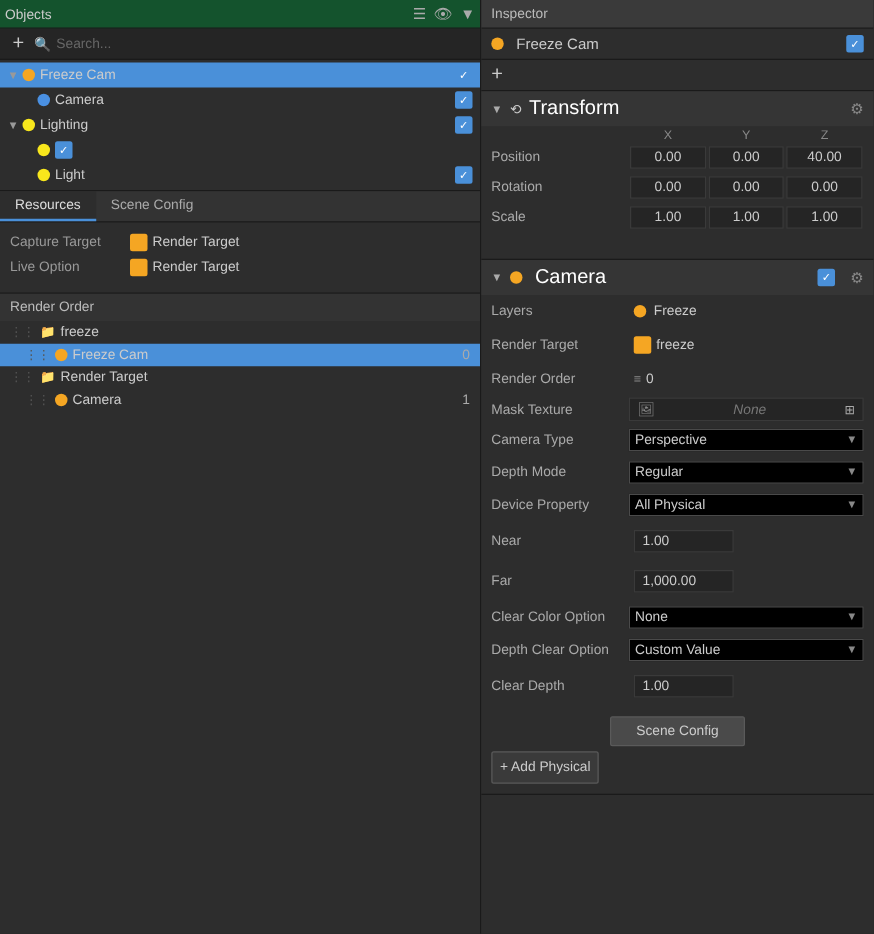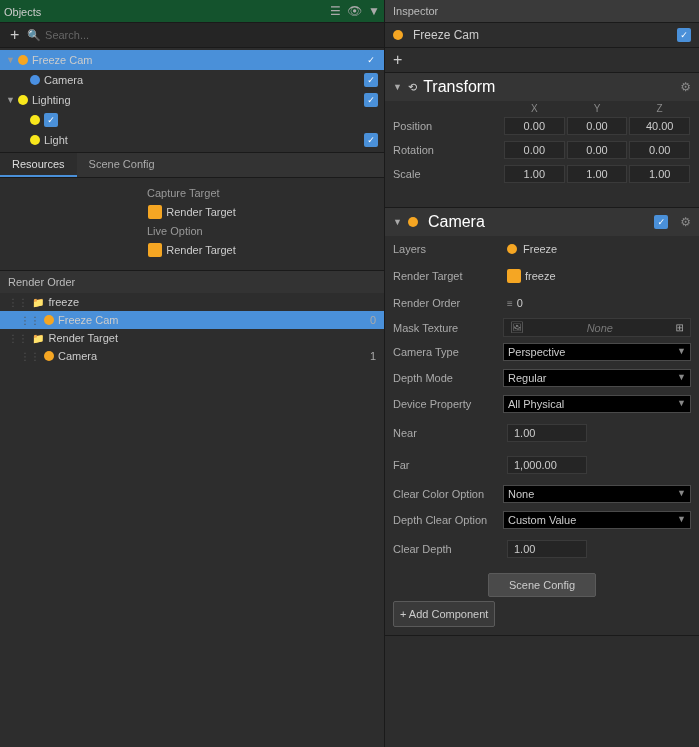--- a/index.html
+++ b/index.html
@@ -165,21 +165,20 @@
     .resources-content {
       padding: 6px 8px;
     }
 
     .resource-row {
       display: flex;
       align-items: center;
       gap: 6px;
       padding: 3px 0;
       font-size: 11px;
-      flex-direction: column;
     }
 
     .resource-label {
       width: 90px;
       color: #999;
     }
 
     .resource-value {
       display: flex;
       align-items: center;
@@ -748,16 +747,16 @@
         <div class="prop-label">Clear Depth</div>
         <div class="prop-value">
           <div class="prop-input">1.00</div>
         </div>
       </div>
 
       <div style="text-align:center;">
         <button class="scene-config-btn">Scene Config</button>
       </div>
 
-      <button class="add-component-btn">+ Add Component</button>
+      <button class="add-component-btn">+ Add Physical</button>
     </div>
   </div>
 </div>
 
 </body></html>

